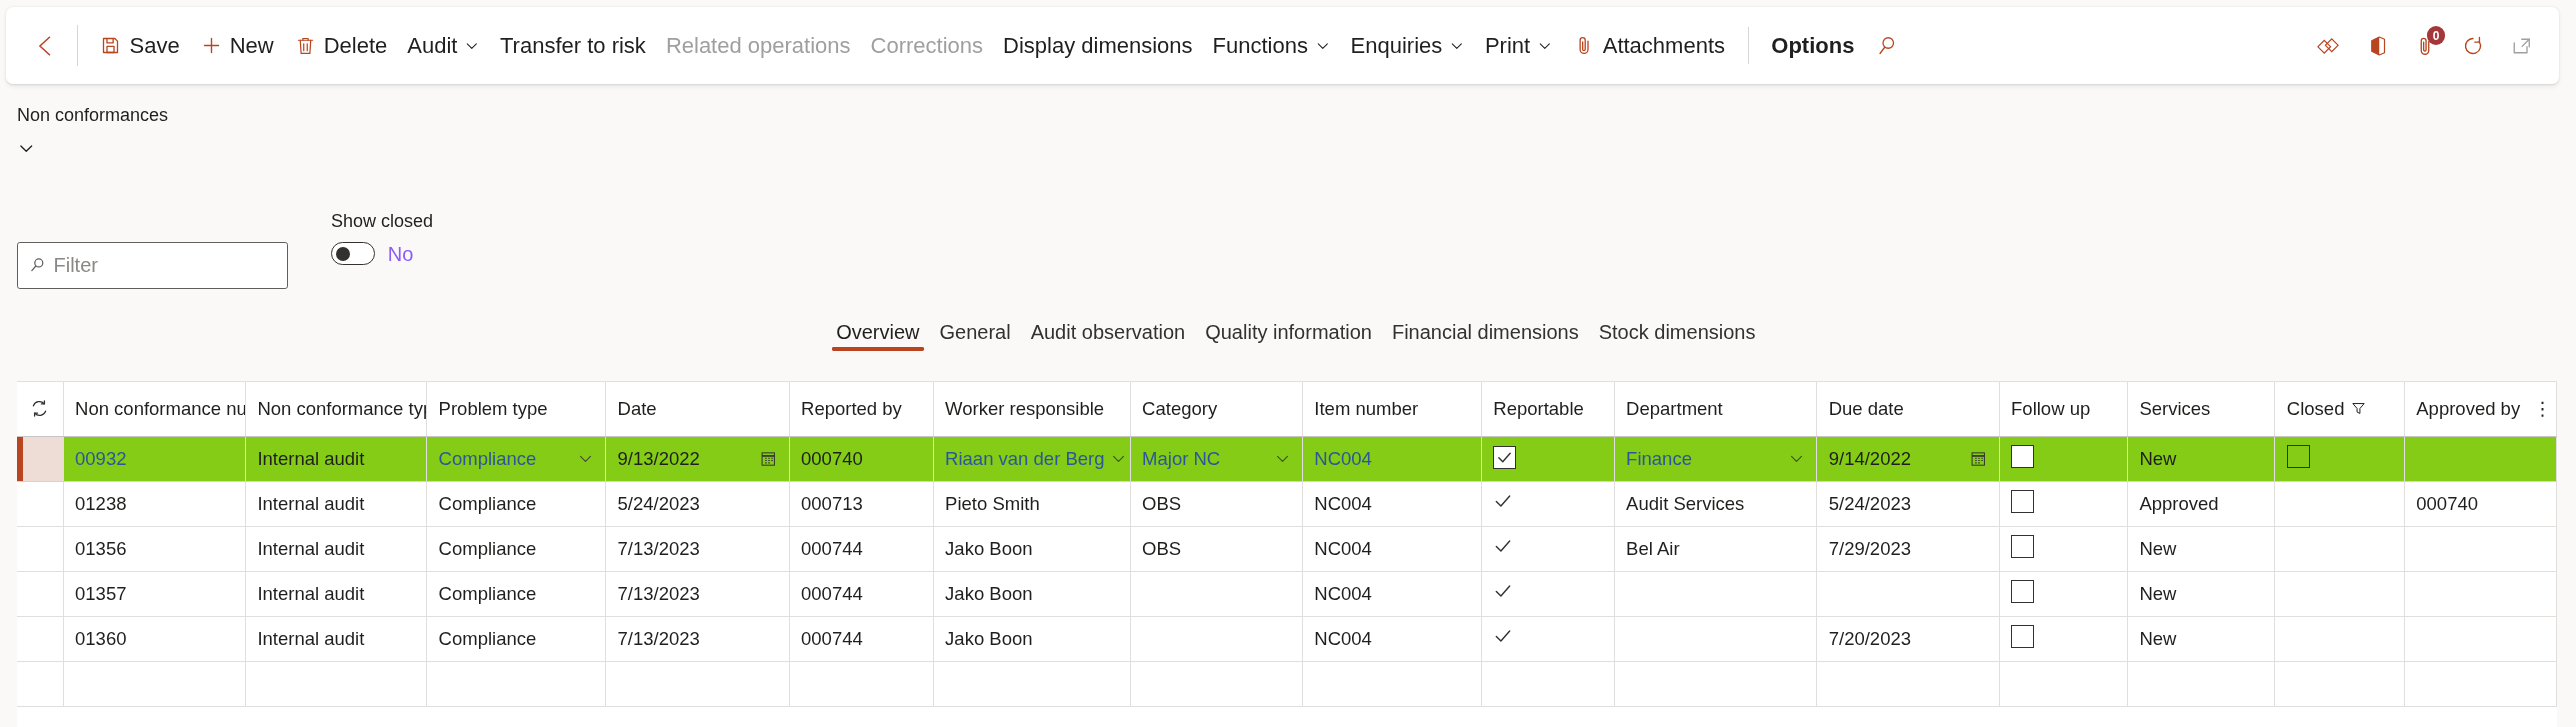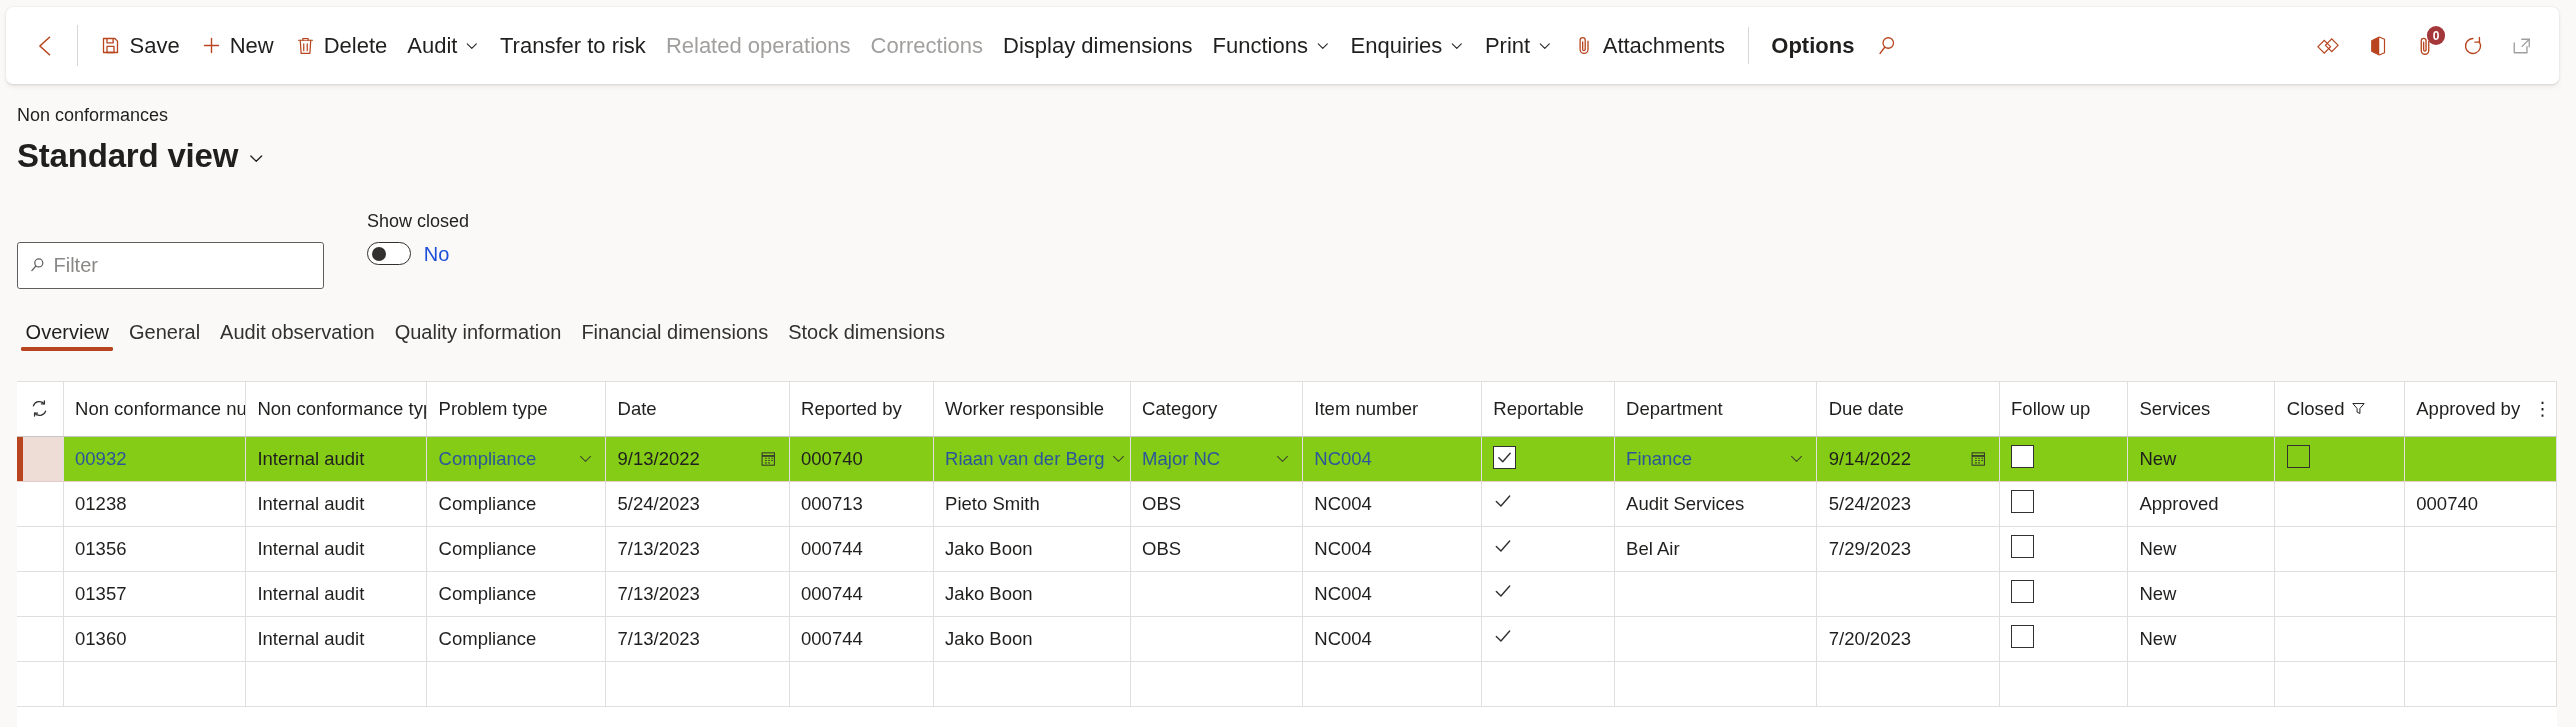--- a/index.html
+++ b/index.html
@@ -69,21 +69,21 @@
   .page-head { position: absolute; top: 93px; left: 17px; }
   .breadcrumb { font-size: 18px; color: #201f1e; line-height: 1; padding-top: 12.8px; }
   .title-row { display: flex; align-items: flex-end; gap: 8.5px; margin-top: 15.6px; cursor: pointer; }
   .page-title { font-size: 33px; font-weight: 600; color: #201f1e; line-height: 1.05; letter-spacing: -0.2px; }
   .title-chev { width: 18.5px; height: 18.5px; margin-bottom: 7px; }
   .title-chev svg { width: 18.5px; height: 18.5px; display: block; }
 
   
   .filter-row { position: absolute; top: 212px; left: 17px; display: flex; align-items: flex-start; }
   .filter-box {
-    width: 307px; height: 47px; border: 0.7px solid #605e5c; border-radius: 2.8px;
+    width: 271px; height: 47px; border: 0.7px solid #605e5c; border-radius: 2.8px;
     background: #ffffff; display: flex; align-items: center; padding: 0 10px; gap: 7px;
     margin-top: 30px;
   }
   .filter-box svg { width: 18.5px; height: 18.5px; flex: 0 0 auto; }
   .filter-input {
     border: none; outline: none; background: transparent;
     font-family: "Liberation Sans", sans-serif; font-size: 20px; color: #201f1e; width: 100%;
   }
   .filter-input::placeholder { color: #8a8886; }
 
@@ -91,24 +91,24 @@
   .toggle-label { font-size: 18px; color: #201f1e; line-height: 1; margin-bottom: 12px; }
   .toggle-row { display: flex; align-items: center; gap: 12.8px; }
   .toggle {
     width: 44px; height: 23px; border-radius: 11.4px; border: 1.1px solid #323130;
     background: #ffffff; position: relative; cursor: pointer; flex: 0 0 auto;
   }
   .toggle .knob {
     position: absolute; top: 50%; left: 3.6px; transform: translateY(-50%);
     width: 14px; height: 14px; border-radius: 7px; background: #323130;
   }
-  .toggle-value { font-size: 20px; color: #1d4ed8; line-height: 1; }
+  .toggle-value { font-size: 20px; color: #8b5cf6; line-height: 1; }
 
   
-  .tabs { position: absolute; top: 318px; left: 15.6px; right: 0; display: flex; align-items: flex-end; }
+  .tabs { position: absolute; top: 318px; left: 15.6px; right: 0; display: flex; align-items: flex-end; justify-content: center; }
   .tab {
     position: relative; font-size: 20px; color: #323130;
     padding: 4.3px 10px 14px 10px; cursor: pointer; white-space: nowrap; line-height: 1;
   }
   .tab.active { color: #201f1e; font-weight: 400; }
   .tab.active::after {
     content: ""; position: absolute; left: 5.7px; right: 5.7px; bottom: 5.7px;
     height: 3.6px; background: #b8451f; border-radius: 1.4px;
   }
 
@@ -308,21 +308,20 @@
             <path d="M27 7 L17.5 16.5"></path>
         </svg>
       </div>
     </div>
   </div>
 </div>
 
 <div class="page-head">
   <div class="breadcrumb">Non conformances</div>
   <div class="title-row">
-    <div class="page-title">Standard view</div>
     <div class="title-chev">
       <svg viewBox="0 0 24 24" fill="none" stroke="#201f1e" stroke-width="1.7" stroke-linecap="round" stroke-linejoin="round">
           <path d="M5 9 L12 16 L19 9"></path>
         </svg>
     </div>
   </div>
 </div>
 
 <div class="filter-row">
   <div class="filter-box">

